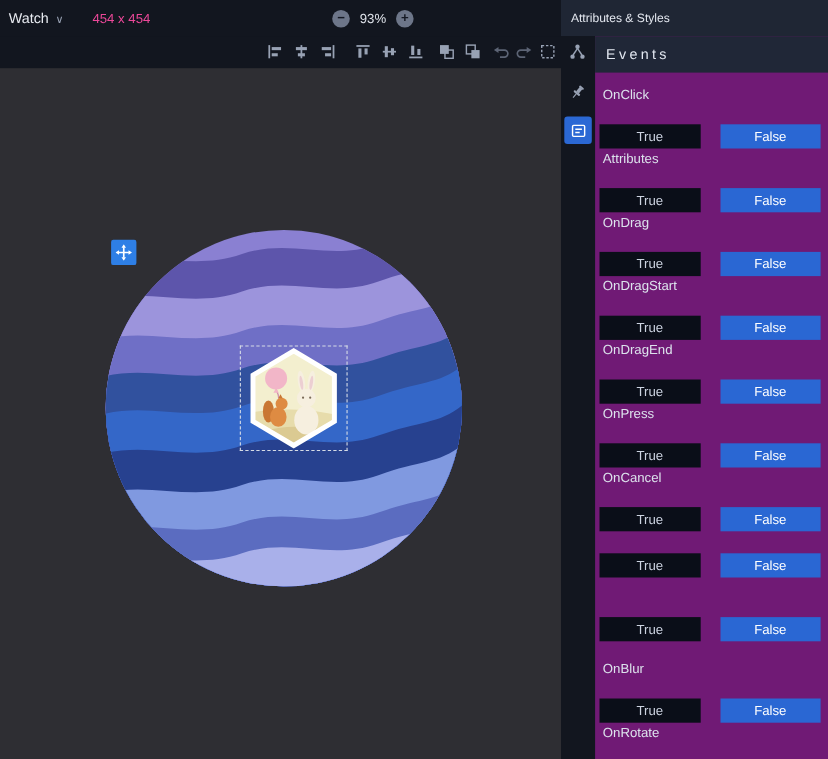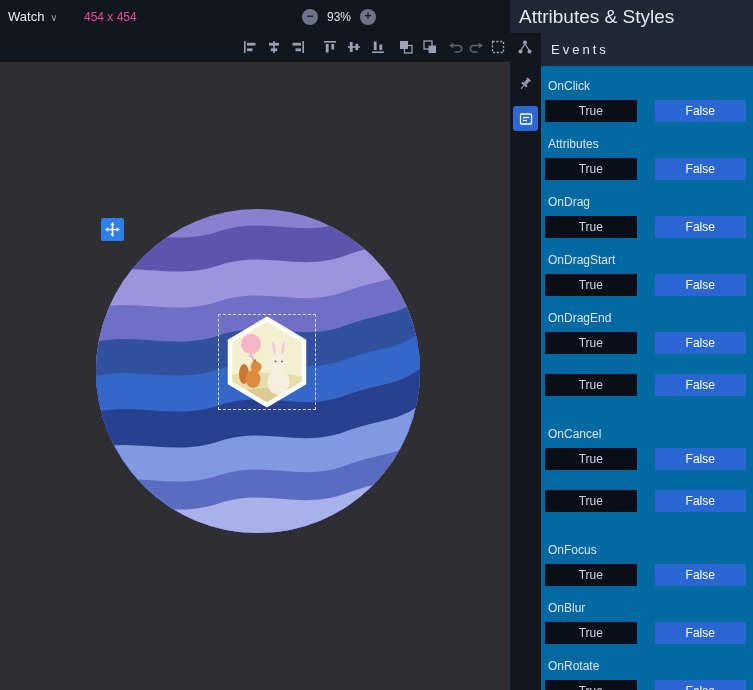--- a/index.html
+++ b/index.html
@@ -6,21 +6,21 @@
   #app{position:relative;width:753px;height:690px;overflow:hidden;background:#12161f;}
 
   
   #topbar{position:absolute;left:0;top:0;width:753px;height:33px;background:#12161f;color:#e8ebf1;}
   .device-select{position:absolute;left:8px;top:0;height:33px;display:flex;align-items:center;gap:6px;cursor:pointer;font-size:13px;}
   .chev{color:#9aa3b5;font-size:10px;margin-top:2px;}
   .dims{position:absolute;left:84px;top:0;height:33px;display:flex;align-items:center;font-size:12px;color:#ec4899;}
   .zoom{position:absolute;left:302px;top:0;height:33px;display:flex;align-items:center;gap:9px;}
   .zoomy{width:16px;height:16px;border-radius:50%;background:#6d7689;color:#141823;border:none;font-size:12px;font-weight:700;line-height:15px;text-align:center;padding:0;cursor:pointer;}
   .zlvl{font-size:12px;color:#dfe3ea;}
-  .rp-title{position:absolute;left:510px;top:0;width:243px;height:33px;background:#1f2634;display:flex;align-items:center;padding-left:9px;box-sizing:border-box;font-size:19px;color:#e2e6ee;}
+  .rp-title{position:absolute;left:510px;top:0;width:243px;height:33px;background:#1f2634;display:flex;align-items:center;padding-left:9px;box-sizing:border-box;font-size:11px;color:#e2e6ee;}
 
   
   #toolrow{position:absolute;left:0;top:33px;width:510px;height:29px;background:#12161f;}
   .ticon{position:absolute;top:6px;width:16px;height:16px;background:none;border:none;padding:0;cursor:pointer;}
   .ticon svg{display:block;}
   .ticon .fillc{fill:#98a2b4;}
   .ticon .strokec{stroke:#98a2b4;fill:none;stroke-width:1.3px;}
   .ticon.dim .fillc{fill:#5c6475;}
   .ticon.dim .strokec{stroke:#5c6475;}
 
@@ -30,26 +30,26 @@
   #selbox{position:absolute;left:218px;top:252px;width:96px;height:94px;border:1px dashed #d6dce6;display:flex;align-items:center;justify-content:center;cursor:move;}
   #movehandle{position:absolute;left:101px;top:156px;width:23px;height:23px;background:#2e7fe6;border-radius:2px;display:flex;align-items:center;justify-content:center;cursor:move;}
 
   
   #sidestrip{position:absolute;left:510px;top:33px;width:31px;height:657px;background:#12161f;}
   .sicon{position:absolute;left:7px;width:16px;height:16px;background:none;border:none;padding:0;cursor:pointer;}
   .sicon svg{display:block;}
   .sicon.active{left:3px;top:73px;width:25px;height:25px;background:#2b68d4;border-radius:3px;display:flex;align-items:center;justify-content:center;}
 
   
-  #rightpanel{position:absolute;left:541px;top:33px;width:212px;height:657px;background:#0369a1;}
+  #rightpanel{position:absolute;left:541px;top:33px;width:212px;height:657px;background:#701a75;}
   #events-header{height:33px;background:#202737;display:flex;align-items:center;padding-left:10px;font-size:13px;letter-spacing:3px;color:#e4e9f2;}
   #events-list{position:absolute;left:0;right:0;top:33px;bottom:0;overflow:hidden;}
   .event-block{height:58px;box-sizing:border-box;padding:12px 7px 0 4px;}
   .event-label{font-size:12px;font-weight:400;color:#dce2ec;height:16px;line-height:16px;margin-left:3px;}
-  .tf-row{margin-top:6px;display:flex;gap:18px;}
+  .tf-row{margin-top:19px;display:flex;gap:18px;}
   .tf{flex:1;height:22px;border:none;font-size:12px;font-family:inherit;cursor:pointer;padding:0;}
   .tf.t{background:#0a0e18;color:#ccd3e0;}
   .tf.f{background:#2a67d3;color:#ffffff;}
 </style>
 </head>
 <body>
 
 <div id="app">
 
   <header id="topbar">
@@ -281,20 +281,21 @@
 
       <div class="event-block">
         <div class="event-label">OnDragEnd</div>
         <div class="tf-row">
           <button class="tf t">True</button>
           <button class="tf f">False</button>
         </div>
       </div>
 
       <div class="event-block">
+        <div class="event-label">OnPress</div>
         <div class="tf-row">
           <button class="tf t">True</button>
           <button class="tf f">False</button>
         </div>
       </div>
 
       <div class="event-block">
         <div class="event-label">OnCancel</div>
         <div class="tf-row">
           <button class="tf t">True</button>
@@ -303,21 +304,20 @@
       </div>
 
       <div class="event-block">
         <div class="tf-row">
           <button class="tf t">True</button>
           <button class="tf f">False</button>
         </div>
       </div>
 
       <div class="event-block">
-        <div class="event-label">OnFocus</div>
         <div class="tf-row">
           <button class="tf t">True</button>
           <button class="tf f">False</button>
         </div>
       </div>
 
       <div class="event-block">
         <div class="event-label">OnBlur</div>
         <div class="tf-row">
           <button class="tf t">True</button>

